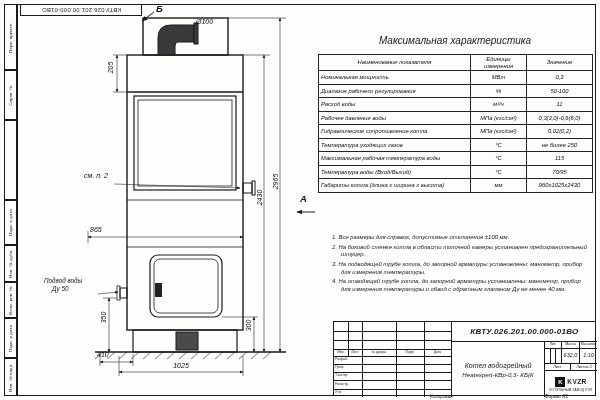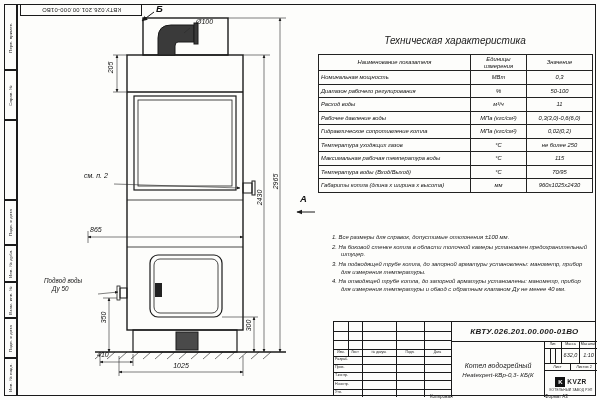--- a/index.html
+++ b/index.html
@@ -159,21 +159,21 @@
   <span class="lbl rot" style="left:244px;top:194px;width:30px;">2430</span>
   <span class="lbl rot" style="left:260px;top:178px;width:30px;">2965</span>
   <span class="lbl" style="left:44px;top:277px;font-size:6.3px;">Подвод воды</span>
   <span class="lbl" style="left:52px;top:285px;font-size:6.3px;">Ду 50</span>
   <span class="lbl rot" style="left:91px;top:314px;width:24px;">350</span>
   <span class="lbl" style="left:97px;top:351px;">410</span>
   <span class="lbl" style="left:161px;top:362px;width:40px;text-align:center;">1025</span>
   <span class="lbl rot" style="left:236px;top:322px;width:24px;">300</span>
   <span class="lbl viewletter" style="left:300px;top:193px;">А</span>
 
-  <div class="spec-title">Техническая характеристика</div>
+  <div class="spec-title">Максимальная характеристика</div>
   <table class="spec-table">
     <colgroup>
         <col style="width:152px">
         <col style="width:56px">
         <col style="width:66px">
       </colgroup>
     <thead>
       <tr>
         <th>Наименование показателя</th>
         <th>Единицы измерения</th>

